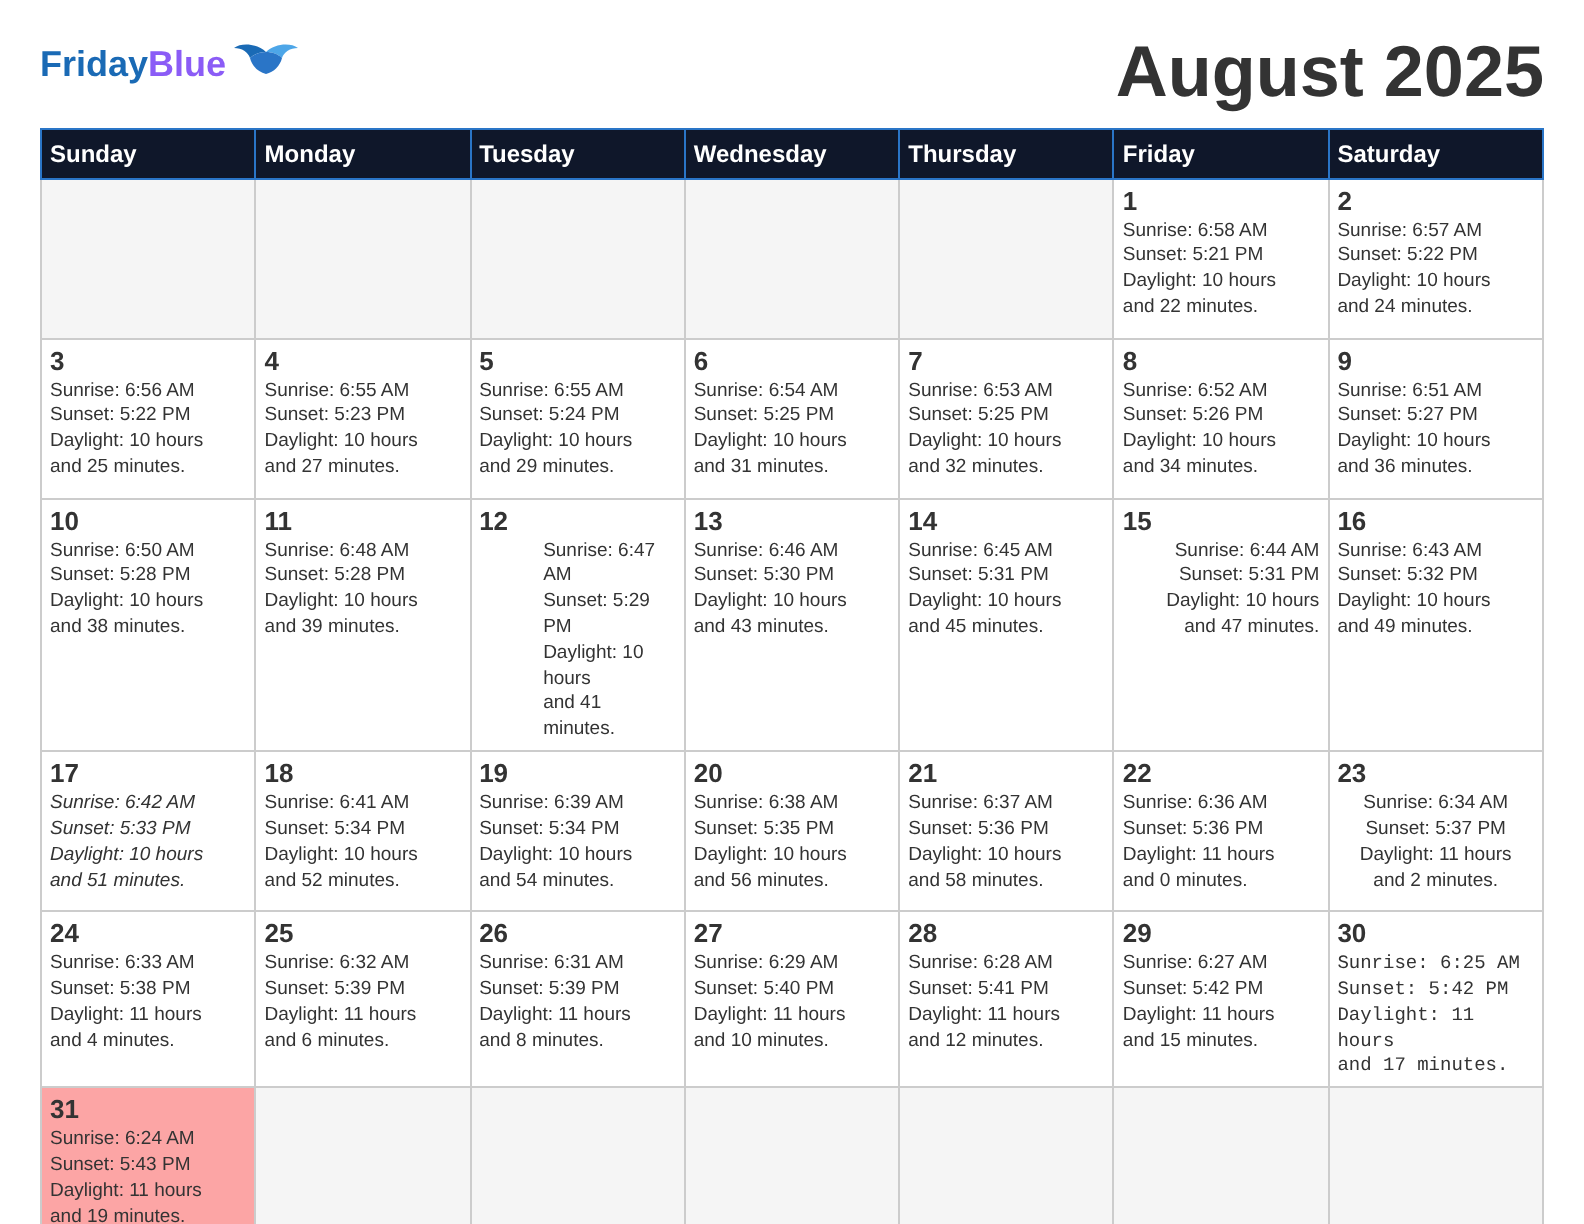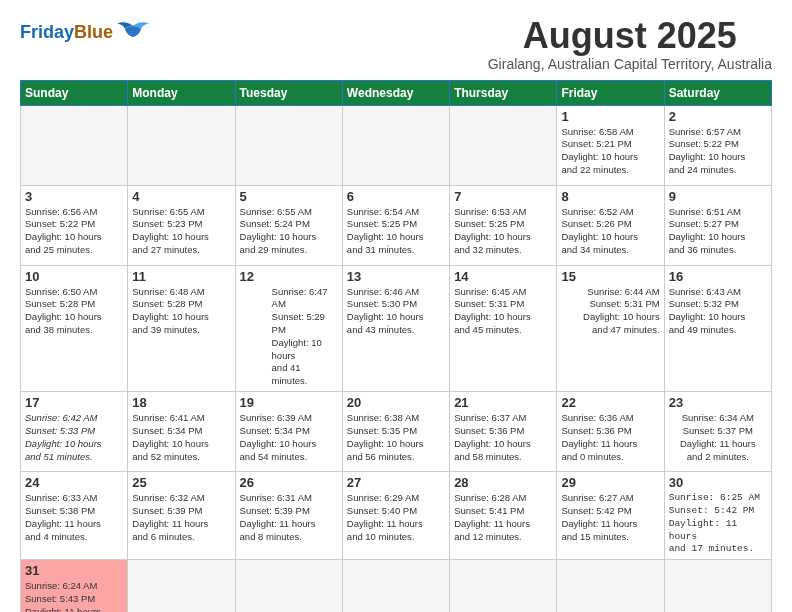--- a/index.html
+++ b/index.html
@@ -42,21 +42,21 @@
     .location-title {
       font-size: 14px;
       color: #555;
     }
     .calendar {
       width: 100%;
       border-collapse: collapse;
       border: 1px solid #ccc;
     }
     .calendar th {
-      background: #15803d;
+      background: #0f172a;
       color: #fff;
       font-size: 12px;
       font-weight: bold;
       padding: 5px 4px;
       text-align: left;
       border: 1px solid #2a75c7;
     }
     .calendar td {
       vertical-align: top;
       border: 1px solid #ccc;
@@ -90,32 +90,31 @@
       background: #fca5a5;
     }
   </style>
 </head>
 <body>
 
 <div class="header">
   <div class="logo">
     <div style="display:flex; align-items:center; gap:2px;">
       <span class="logo-text">
-        <span>Friday</span><span style="color:#a16207;margin-top:36px;">Blue</span>
+        <span>Friday</span><span style="color:#8b5cf6;margin-top:36px;">Blue</span>
       </span>
       <svg width="36" height="24" viewBox="0 0 36 24">
         <path d="M18 6 C14 2, 6 1, 2 4 C6 4, 9 6, 10 9 C12 7, 15 6, 18 6Z" fill="#1a6ab5"></path>
         <path d="M18 6 C22 2, 30 1, 34 4 C30 4, 27 6, 26 9 C24 7, 21 6, 18 6Z" fill="#4da6e8"></path>
         <path d="M10 9 C11 13, 14 16, 18 17 C22 16, 25 13, 26 9 C24 7, 21 6, 18 6 C15 6, 12 7, 10 9Z" fill="#2a75c7"></path>
       </svg>
     </div>
   </div>
   <div class="title-section">
     <div class="month-title">August 2025</div>
-    <div class="location-title">Giralang, Australian Capital Territory, Australia</div>
   </div>
 </div>
 
 <table class="calendar">
   <thead>
     <tr>
     <th>Sunday</th>
         <th>Monday</th>
         <th>Tuesday</th>
         <th>Wednesday</th>

